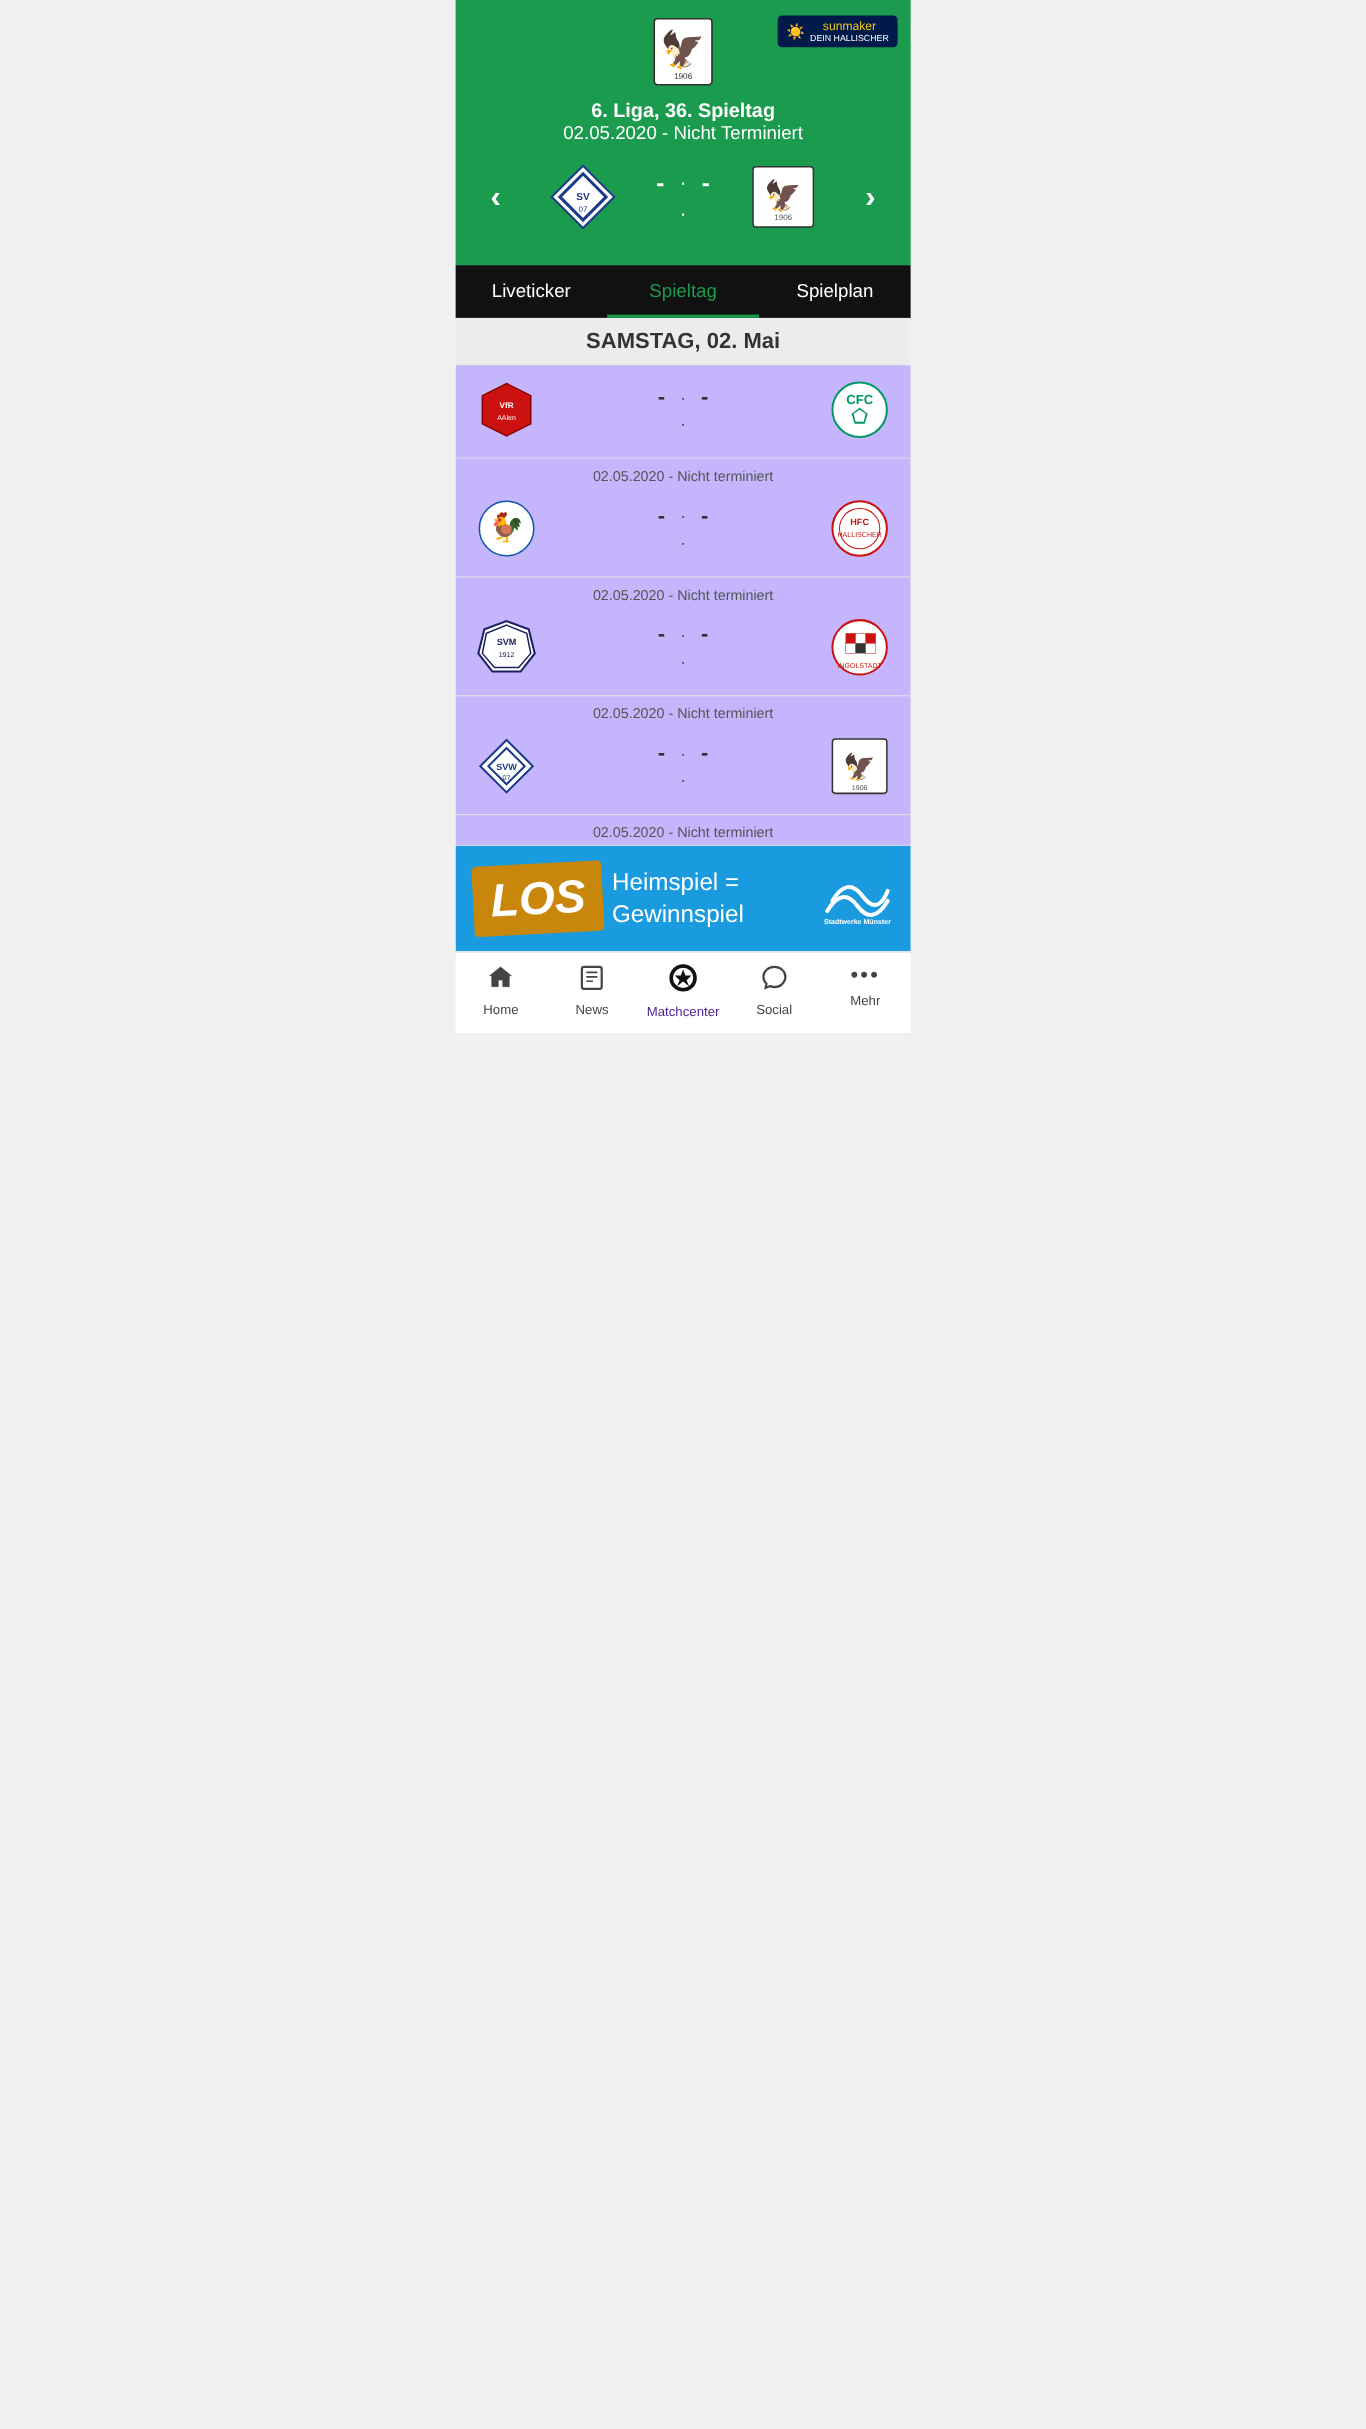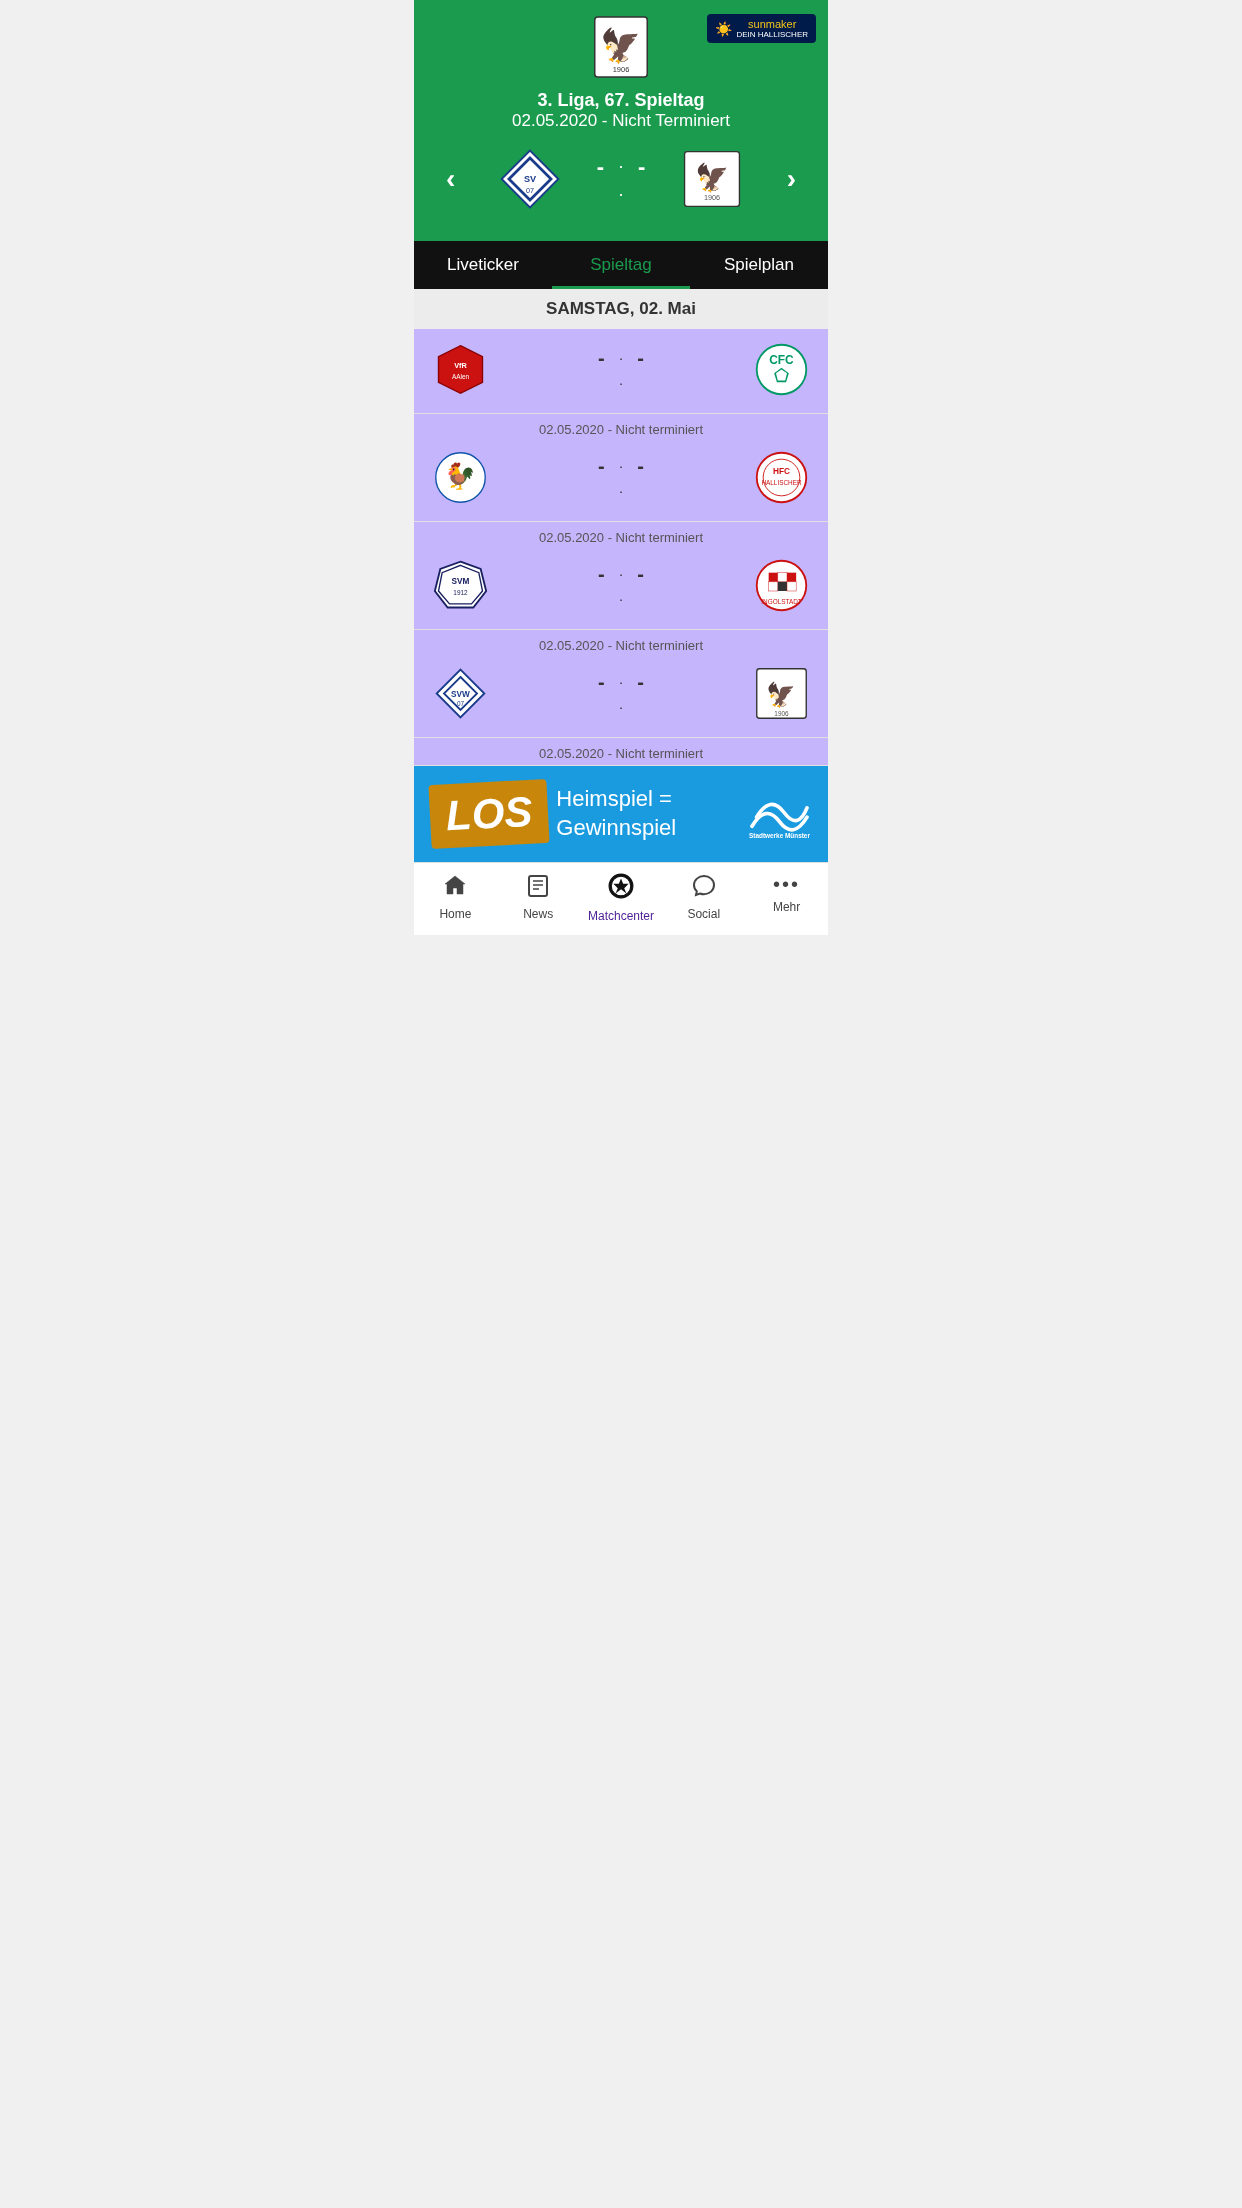--- a/index.html
+++ b/index.html
@@ -55,21 +55,21 @@
     }
     .tab.active { color: #1a9b4e; }
     .tab.active::after {
       content: ''; position: absolute; bottom: 0; left: 0; right: 0;
       height: 3px; background: #1a9b4e;
     }
 
     
     .day-header {
       background: #ececec; text-align: center; padding: 10px;
-      font-size: 17px; font-weight: bold; color: #333;
+      font-size: 20px; font-weight: bold; color: #333;
     }
 
     
     .match-item {
       background: #c4b5fd; border-bottom: 1px solid #e0e0e0; padding: 0;
     }
     .match-date {
       text-align: center; padding: 8px 0 4px;
       font-size: 13px; color: #555;
     }
@@ -134,21 +134,21 @@
   <div class="sunmaker-badge">
     <span class="sun-icon">☀️</span>
     <div>
       <div class="sunmaker-text">
         <span>sun</span><span>maker</span>
       </div>
       <div class="sunmaker-text" style="font-size:8px;">DEIN HALLISCHER</div>
     </div>
   </div>
 
-  <div class="header-title">3. Liga, 67. Spieltag</div>
+  <div class="header-title">6. Liga, 36. Spieltag</div>
   <div class="header-subtitle">02.05.2020 - Nicht Terminiert</div>
 
   <div class="match-row">
     <span class="nav-arrow">‹</span>
 
     <div class="team-logo-header">
       <svg viewBox="0 0 70 70" width="64" height="64">
         <polygon points="35,4 66,35 35,66 4,35" fill="white" stroke="#1a3a8a" stroke-width="2"></polygon>
         <polygon points="35,12 58,35 35,58 12,35" fill="white" stroke="#1a3a8a" stroke-width="3"></polygon>
         <text x="35" y="38" font-size="10" text-anchor="middle" fill="#1a3a8a" font-weight="bold">SV</text>

